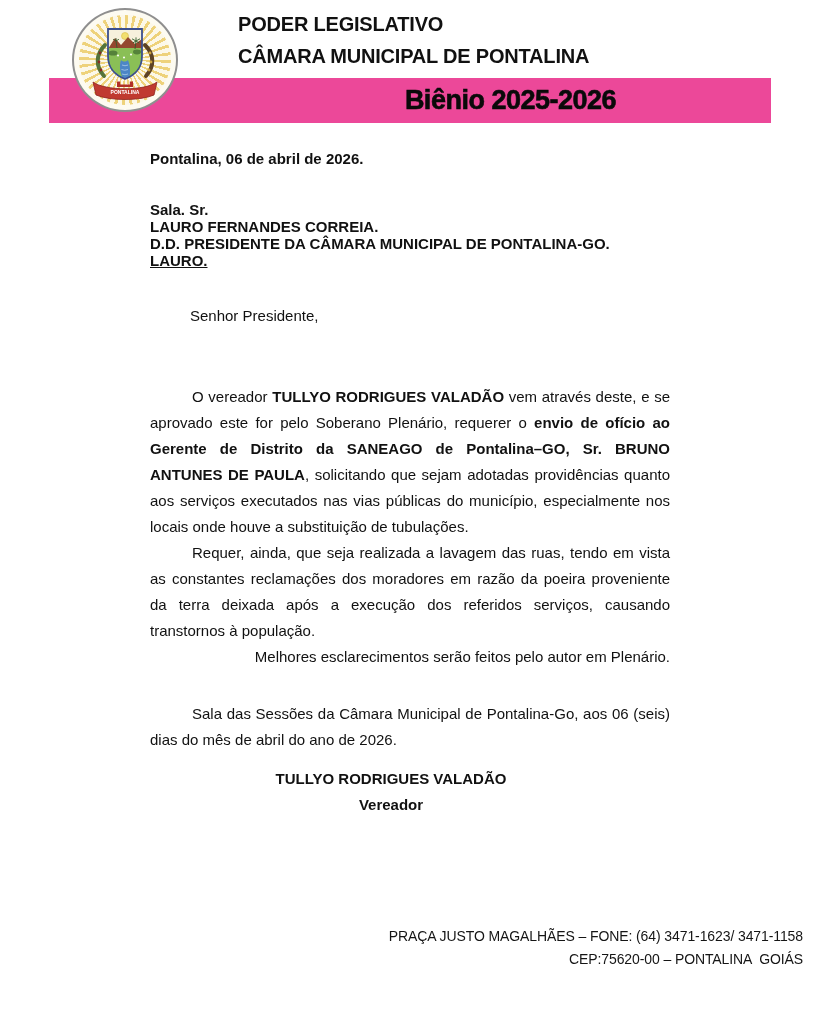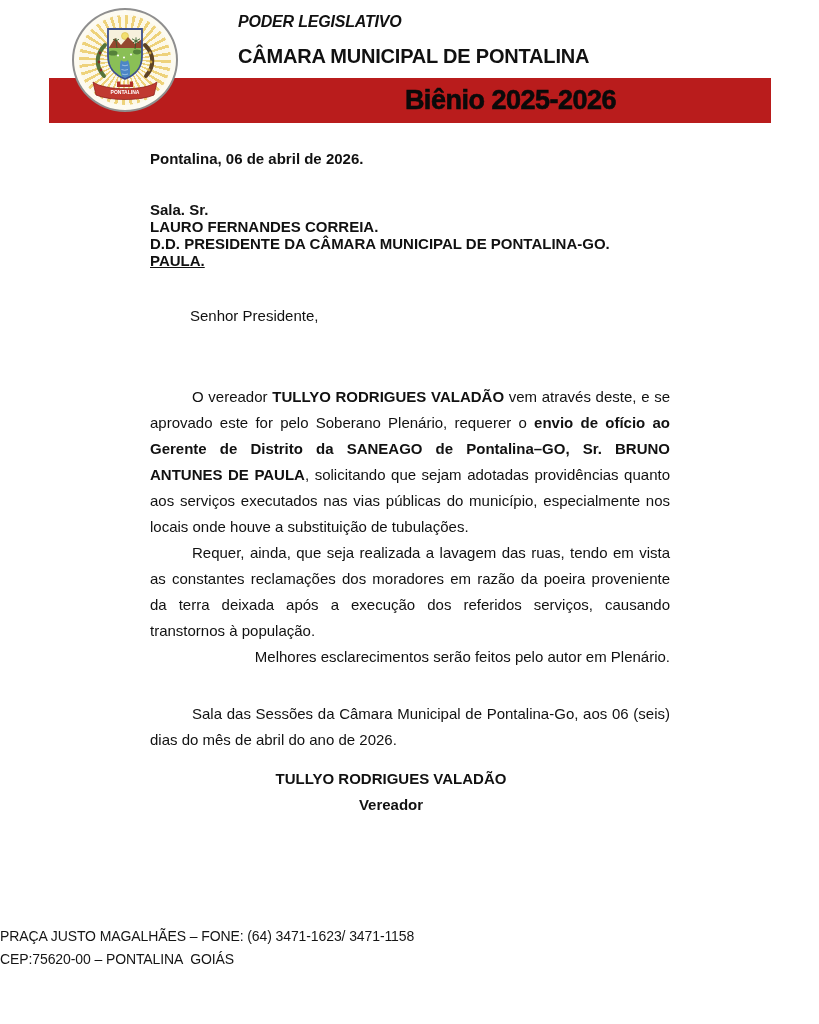--- a/index.html
+++ b/index.html
@@ -4,29 +4,29 @@
 <style>
   html,body { margin:0; padding:0; background:#ffffff; }
   .page {
     position:relative; width:819px; height:1024px; background:#ffffff;
     font-family:"Liberation Sans", sans-serif; color:#111; overflow:hidden;
     margin:0 auto;
   }
   
   .band {
     position:absolute; left:49px; top:78px; width:722px; height:45px;
-    background:#b91c1c; display:flex; align-items:center; justify-content:flex-end;
+    background:#ec4899; display:flex; align-items:center; justify-content:flex-end;
     padding-right:155px; box-sizing:border-box; z-index:1;
   }
   .band-label {
     font-size:27px; font-weight:900; letter-spacing:-0.5px; color:#0a0a0a;
     -webkit-text-stroke:0.6px #0a0a0a;
   }
   .header-text { position:absolute; left:238px; top:0; z-index:2; }
-  .org-line1 { position:absolute; left:0; top:13px; width:400px; font-size:16px; font-weight:bold; letter-spacing:-0.2px; white-space:nowrap;font-style:italic; }
+  .org-line1 { position:absolute; left:0; top:13px; width:400px; font-size:20px; font-weight:bold; letter-spacing:-0.2px; white-space:nowrap; }
   .org-line2 { position:absolute; left:0; top:45px; width:400px; font-size:20px; font-weight:bold; letter-spacing:-0.2px; white-space:nowrap; }
   
   .emblem { position:absolute; left:72px; top:8px; width:106px; height:104px; z-index:2; }
   .emblem-ring {
     position:absolute; inset:0; border-radius:50%;
     background:#fdfbf1; border:2.5px solid #8f8f8f; box-sizing:border-box;
   }
   .emblem-rays {
     position:absolute; inset:7px; border-radius:50%;
     background:repeating-conic-gradient(#eed27a 0deg 4deg, #fcf8e8 4deg 10deg);
@@ -44,22 +44,22 @@
   .salutation { position:absolute; left:0; top:307px; width:520px; font-size:15px; padding-left:40px; box-sizing:border-box; }
   .paragraphs { position:absolute; left:0; top:352px; width:520px;margin-top:32px; }
   .paragraphs p {
     margin:0; font-size:15px; line-height:26px; text-align:justify; text-indent:42px;
   }
   .paragraphs p.no-justify { text-align:right; }
   .paragraphs p.gap-before { margin-top:31px; }
   .signature { position:absolute; left:0; top:766px; width:520px; text-align:center; padding-right:38px; box-sizing:border-box; font-size:15px; font-weight:bold; line-height:26px; }
   
   .footer {
-    position:absolute; left:0; top:925px; width:819px; text-align:left;
-    padding-right:52px; box-sizing:border-box;
+    position:absolute; left:0; top:925px; width:819px; text-align:right;
+    padding-right:16px; box-sizing:border-box;
     font-size:14px; line-height:23px; letter-spacing:-0.1px; color:#151515;
   }
   .footer .pre { white-space:pre; }
 </style>
 </head>
 <body>
 
 <div class="page">
 
   <div class="band">
@@ -117,21 +117,21 @@
   <div class="content">
 
     <div class="meta-row">
       <span>Pontalina, 06 de abril de 2026.</span>
     </div>
 
     <div class="addressee">
       <div>Sala. Sr.</div>
       <div>LAURO FERNANDES CORREIA.</div>
       <div>D.D. PRESIDENTE DA CÂMARA MUNICIPAL DE PONTALINA-GO.</div>
-      <div class="u">PAULA.</div>
+      <div class="u">LAURO.</div>
     </div>
 
     <div class="salutation">Senhor Presidente,</div>
 
     <div class="paragraphs">
       <p><span>O vereador </span><b>TULLYO RODRIGUES VALADÃO</b><span> vem através deste, e se aprovado este for pelo Soberano Plenário, requerer o </span><b>envio de ofício ao Gerente de Distrito da SANEAGO de Pontalina–GO, Sr. BRUNO ANTUNES DE PAULA</b><span>, solicitando que sejam adotadas providências quanto aos serviços executados nas vias públicas do município, especialmente nos locais onde houve a substituição de tubulações.</span></p>
       <p>Requer, ainda, que seja realizada a lavagem das ruas, tendo em vista as constantes reclamações dos moradores em razão da poeira proveniente da terra deixada após a execução dos referidos serviços, causando transtornos à população.</p>
       <p class="no-justify">Melhores esclarecimentos serão feitos pelo autor em Plenário.</p>
       <p class="gap-before">Sala das Sessões da Câmara Municipal de Pontalina-Go, aos 06 (seis) dias do mês de abril do ano de 2026.</p>
     </div>

